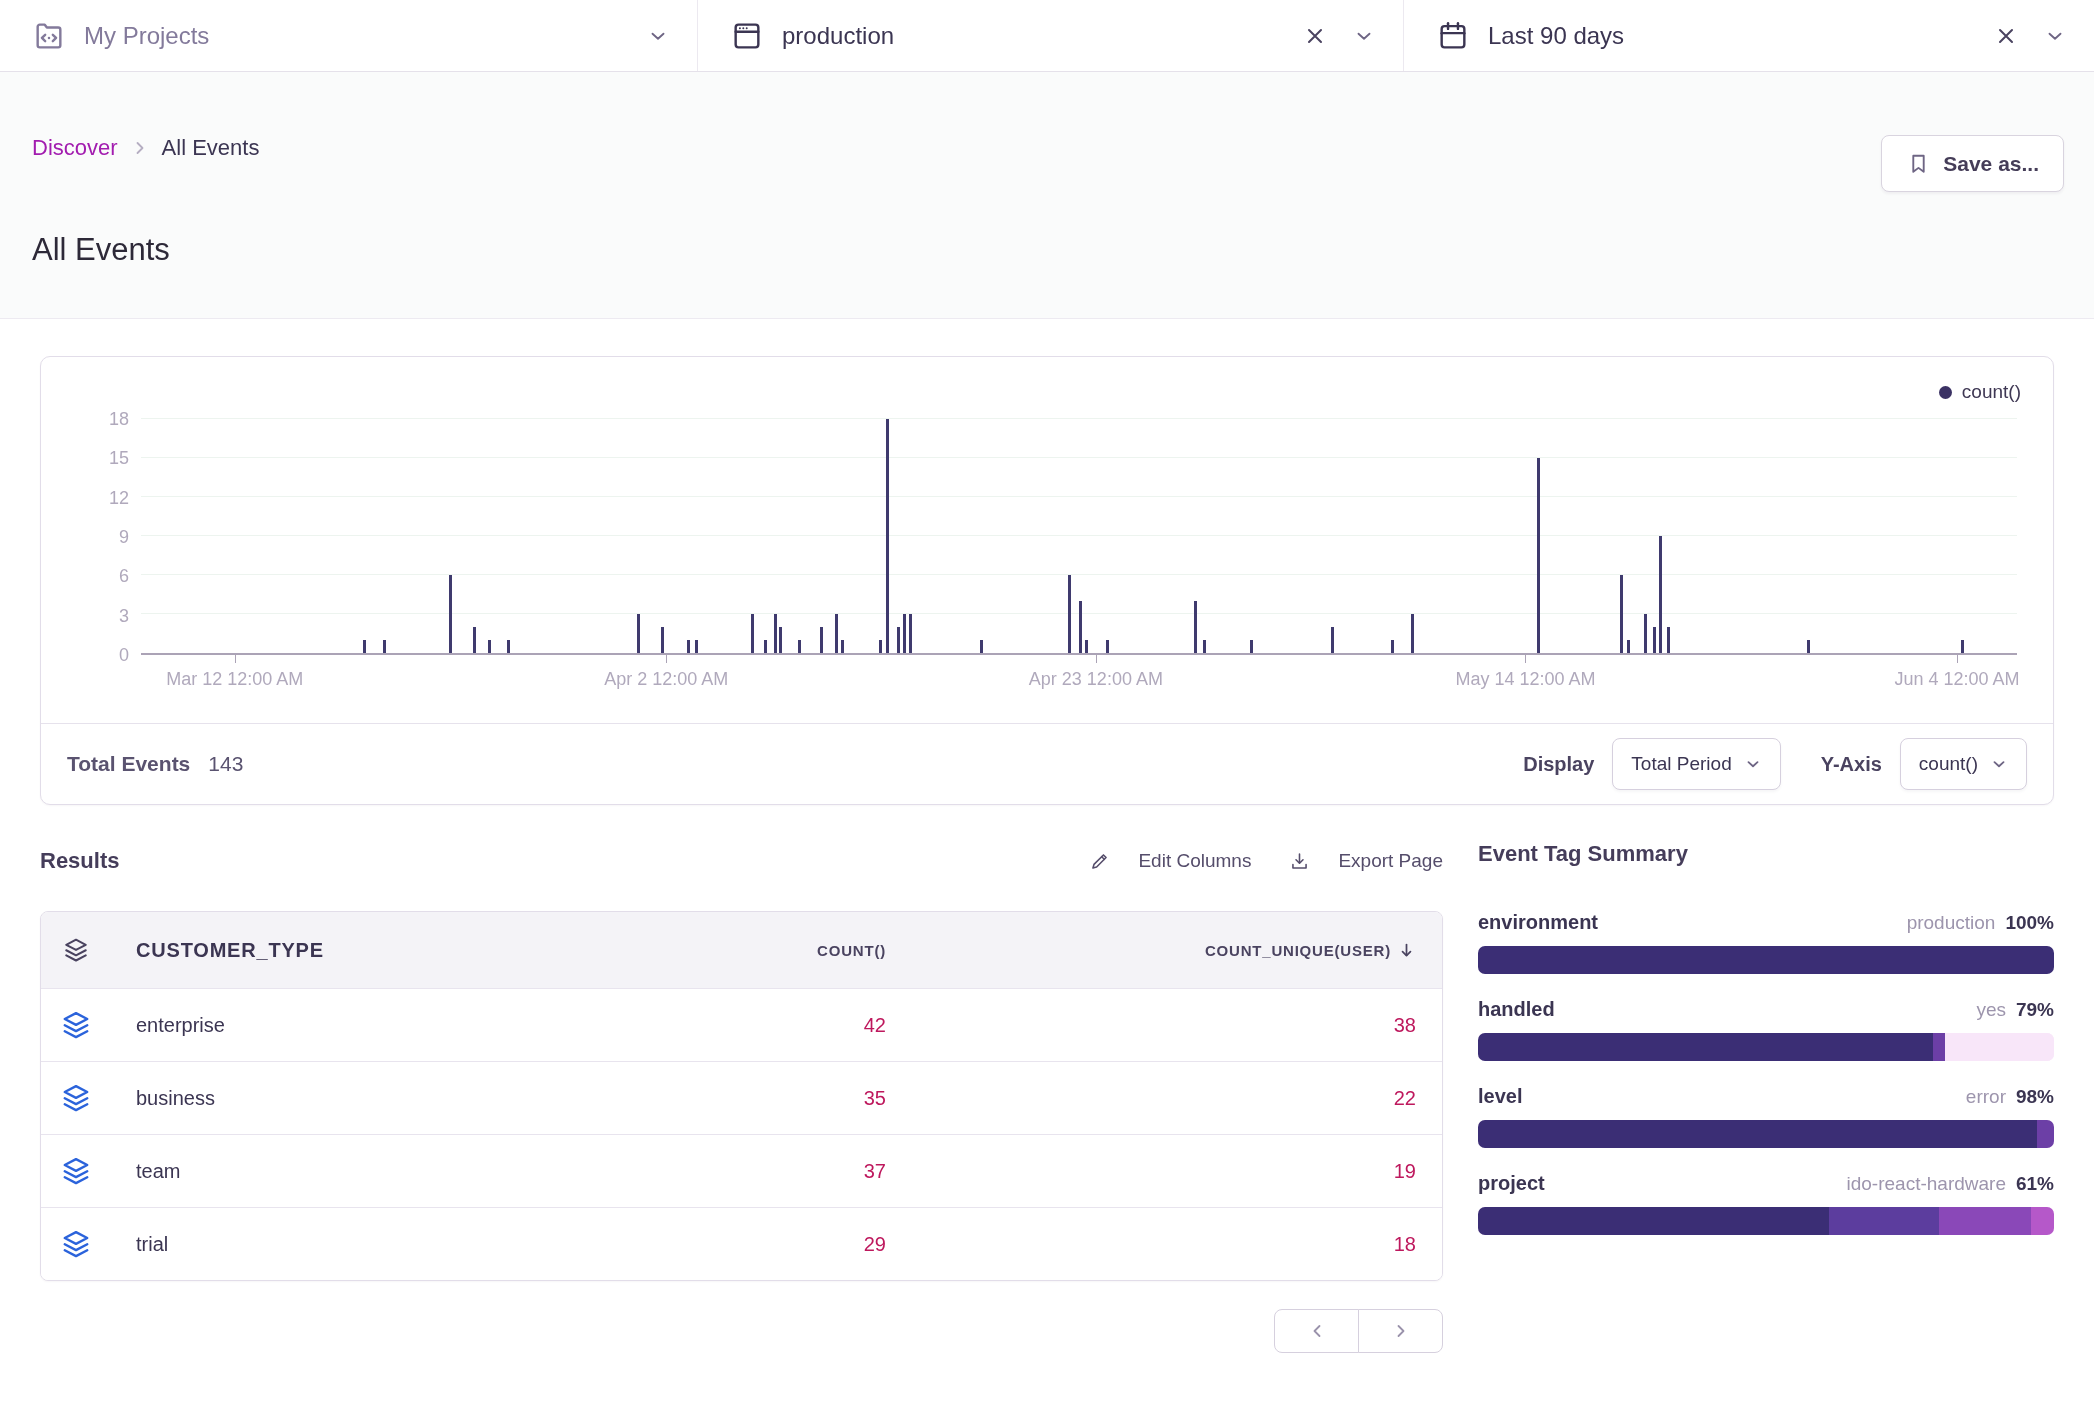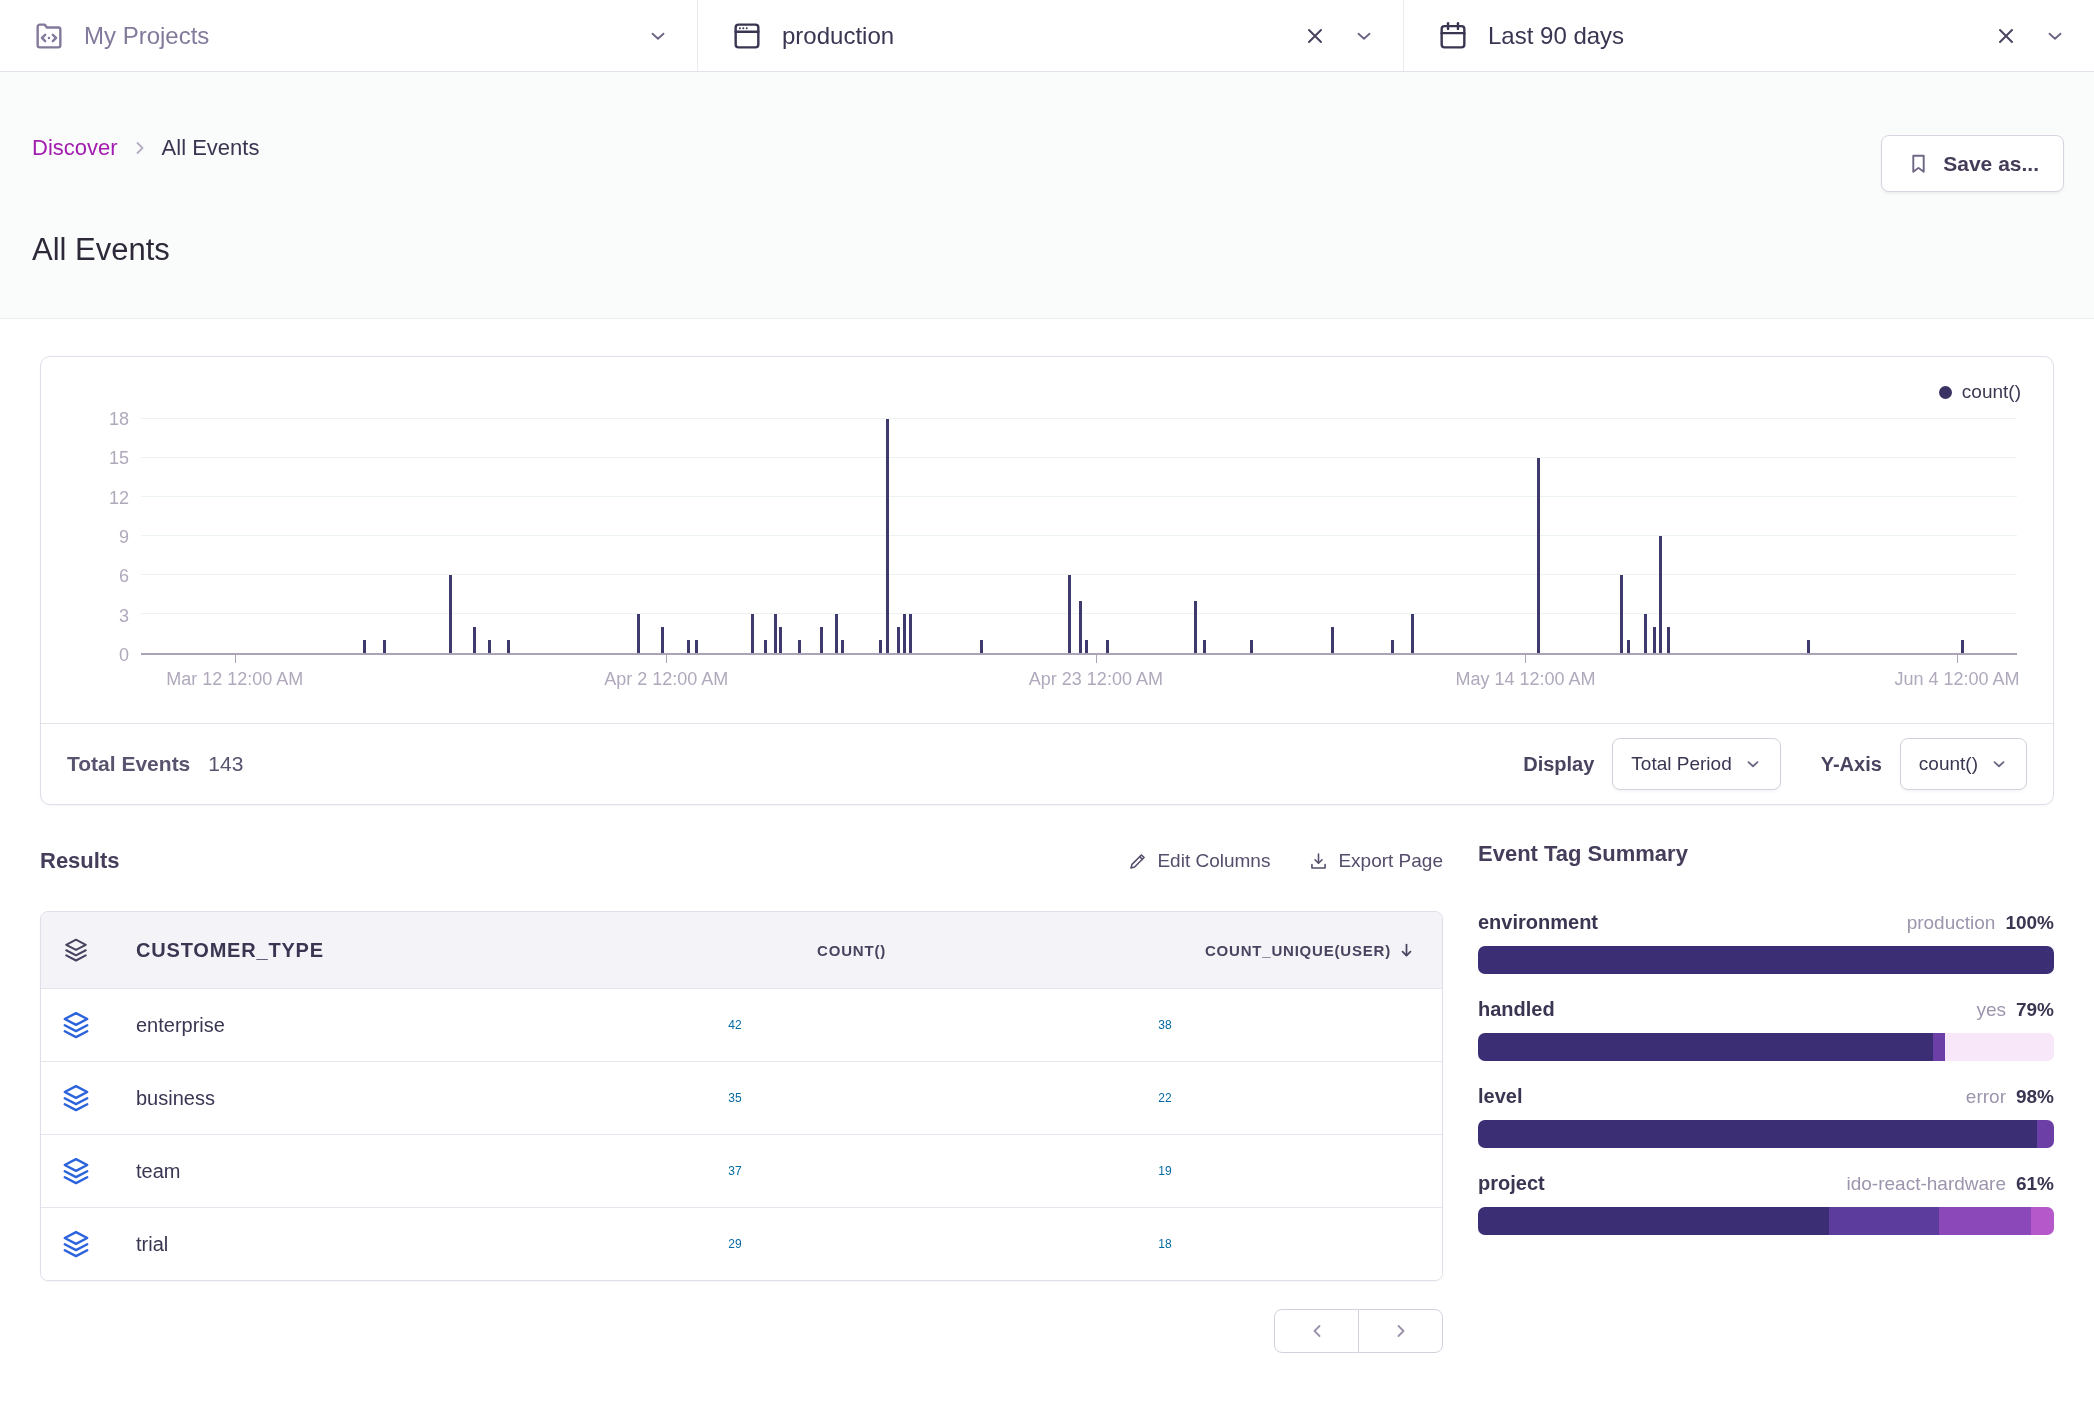--- a/index.html
+++ b/index.html
@@ -68,34 +68,34 @@
   .dd-btn .icon { width:18px; height:18px; color:#6E6584; }
   .ml-auto { margin-left:auto; } .ml18 { margin-left:18px; } .ml40 { margin-left:40px; }
 
   
   .results-row { display:flex; margin-top:36px; gap:35px; position:relative; z-index:1; }
   .left-col { width:1403px; }
   .right-col { flex:1; }
   .results-head { display:flex; align-items:center; height:40px; }
   .section-heading { font-size:22px; font-weight:700; color:#453D5A; }
   .head-actions { margin-left:auto; display:flex; gap:38px; }
-  .action-link { display:flex; align-items:center; gap:9px; font-size:19px; color:#554D6B; cursor:pointer; }
+  .action-link { display:flex; align-items:center; gap:28px; font-size:19px; color:#554D6B; cursor:pointer; }
   .action-link .icon { width:21px; height:21px; }
 
   .table-card { margin-top:30px; border:1px solid #E2DDE9; border-radius:8px; overflow:hidden; background:#fff;
     box-shadow:0 1px 2px rgba(40,30,60,0.04); }
   .t-head, .t-row { display:grid; grid-template-columns:70px 473px 330px 530px; align-items:center; }
   .t-head { height:76px; background:#F4F3F7; }
   .t-row { height:73px; border-top:1px solid #E8E4EE; background:#fff; }
   .th-cell { font-size:15px; font-weight:700; letter-spacing:0.8px; color:#4A4360; }
   .t-icon { display:flex; justify-content:center; }
   .t-icon .icon { width:30px; height:30px; color:#2B63DB; cursor:pointer; }
   .t-head .t-icon .icon { width:26px; height:26px; color:#4A4360; }
   .t-name { padding-left:25px; font-size:20px; color:#3B3552; }
-  .t-num { padding-right:28px; text-align:center; font-size:12px; color:#0369a1; cursor:pointer; }
+  .t-num { padding-right:28px; text-align:right; font-size:20px; color:#be185d; cursor:pointer; }
   .th-right { padding-right:28px; display:flex; justify-content:flex-end; align-items:center; gap:6px; cursor:pointer; }
   .sort-arrow { width:19px; height:19px; color:#4A4360; }
 
   .pagination { margin-top:28px; display:flex; justify-content:flex-end; }
   .pg-btn { width:85px; height:44px; background:#fff; border:1px solid #D6D0DE; display:flex; align-items:center;
     justify-content:center; cursor:pointer; }
   .pg-btn .icon { width:20px; height:20px; color:#9A92AB; }
   .pg-prev { border-radius:8px 0 0 8px; }
   .pg-next { border-radius:0 8px 8px 0; margin-left:-1px; }
 

